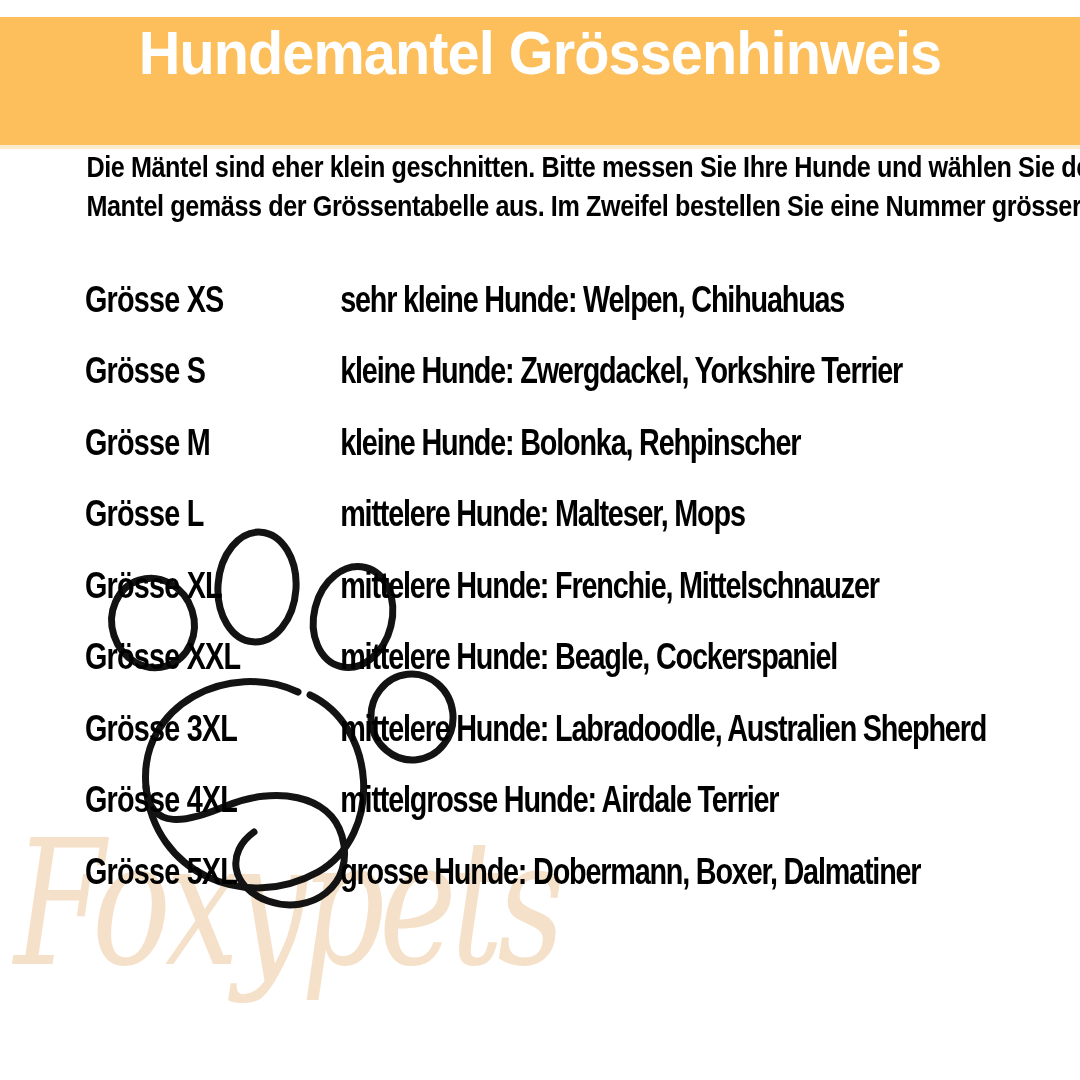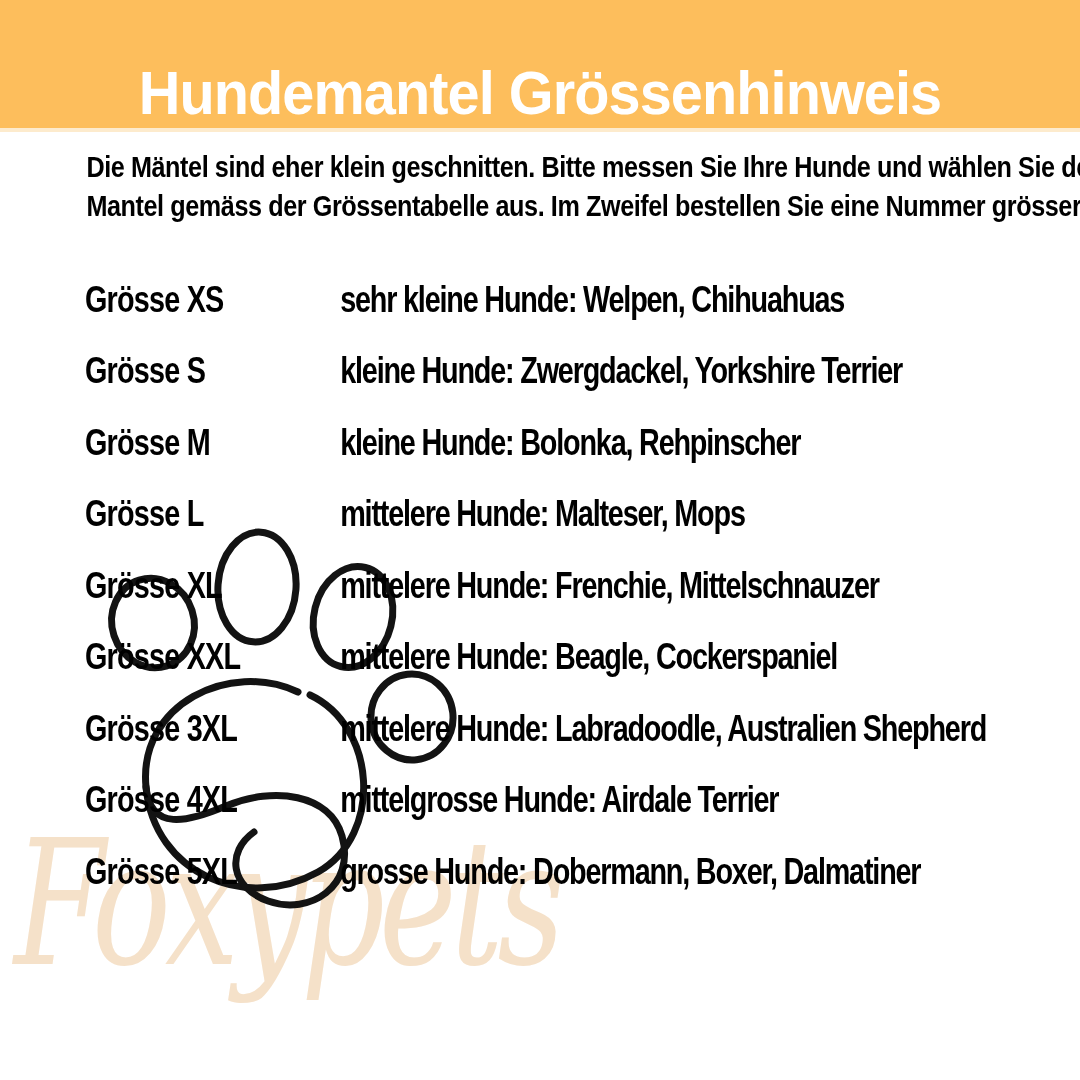--- a/index.html
+++ b/index.html
@@ -12,27 +12,27 @@
     position: relative;
     width: 1080px;
     height: 1080px;
     background: #ffffff;
     overflow: hidden;
   }
 
   
   .banner {
     position: absolute;
-    top: 0; left: 0;
+    top: 17px; left: 0;
     width: 1080px;
     height: 128px;
     background: #FDBE5C;
     border-bottom: 4px solid #FDEBCD;
     display: flex;
-    align-items: flex-end;
+    align-items: flex-start;
     justify-content: center;
     z-index: 5;
   }
   .banner-title {
     margin: 0;
     width: 100%;
     text-align: center;
     color: #ffffff;
     font-size: 62px;
     font-weight: 700;

